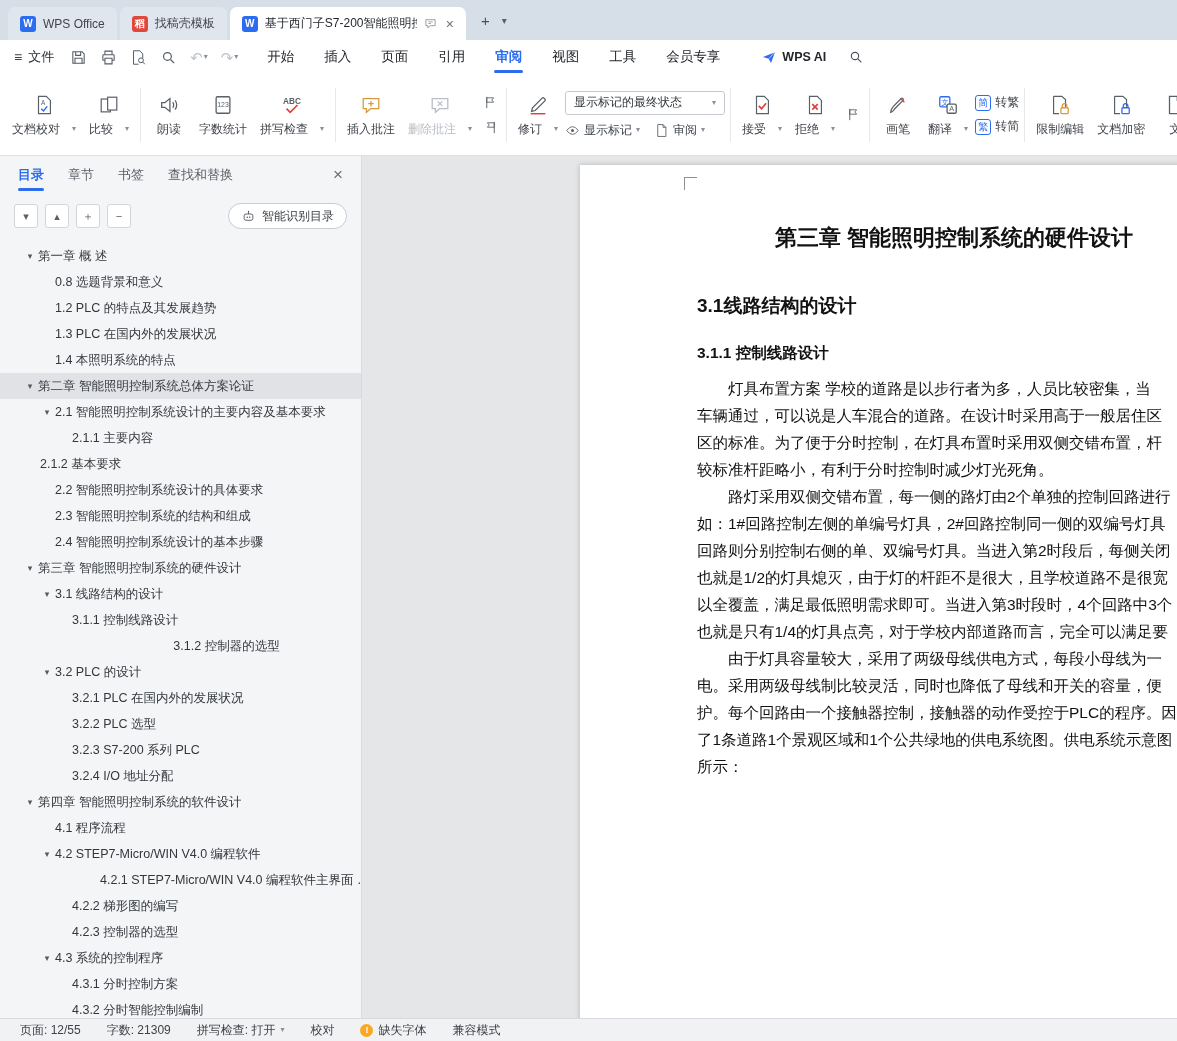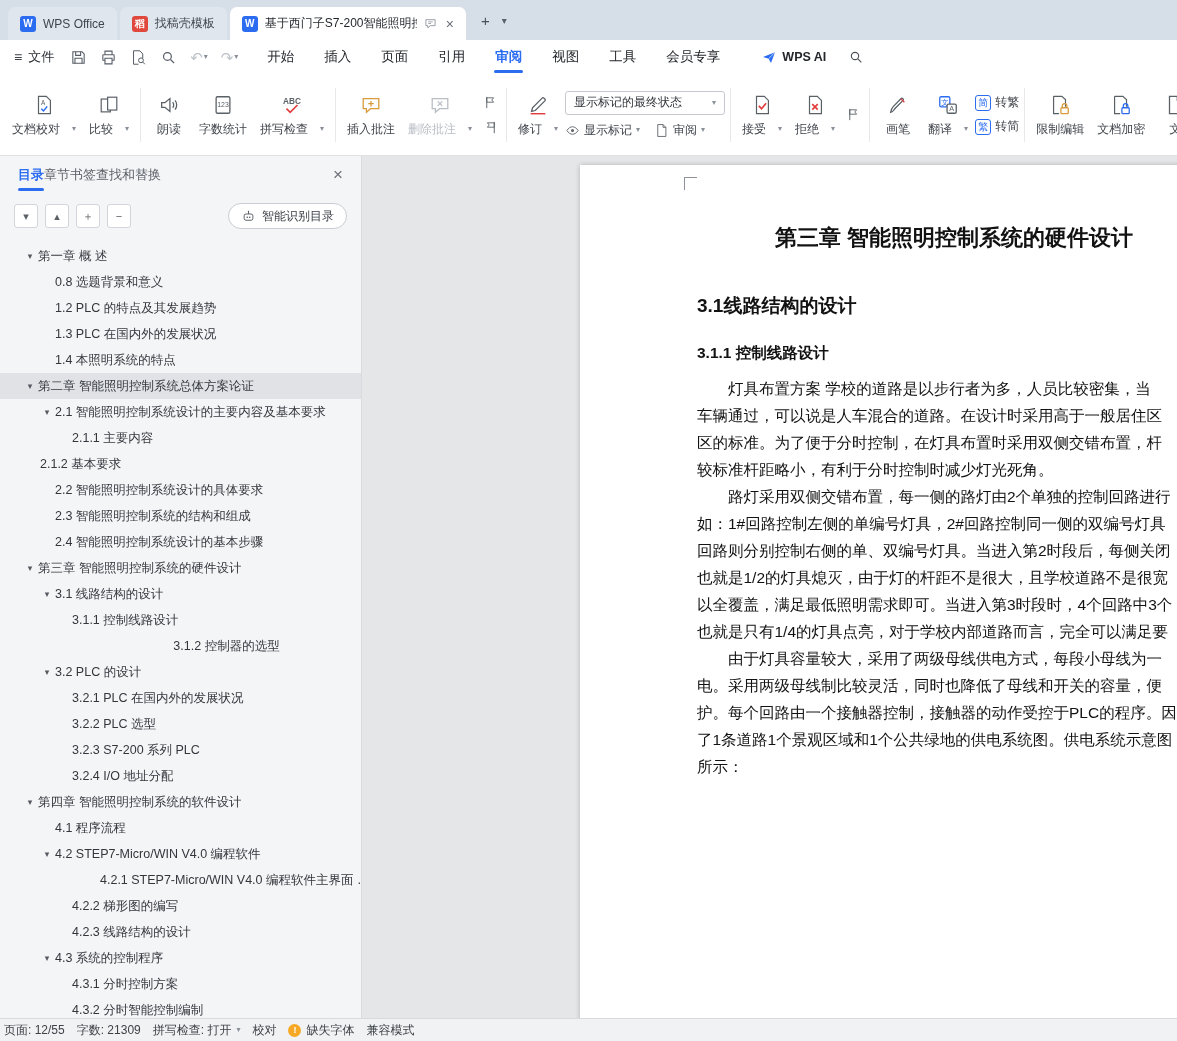--- a/index.html
+++ b/index.html
@@ -53,21 +53,21 @@
   .rselect{width:160px;height:24px;border:1px solid #c6cad0;border-radius:3px;background:#fff;font-size:12px;color:#33373c;display:flex;align-items:center;justify-content:space-between;padding:0 8px}
   .rrow{display:flex;gap:14px}
   .rsmall{display:flex;align-items:center;gap:4px;font-size:12px;color:#3f444b;white-space:nowrap}
   .zic{width:16px;height:16px;border:1px solid #2b6cf0;color:#2b6cf0;border-radius:3px;font-size:10px;display:grid;place-items:center;flex:none}
 
   
   .main{flex:1;display:flex;overflow:hidden}
 
   
   .sidebar{width:362px;min-width:362px;background:#f4f5f7;border-right:1px solid #d9dbde;display:flex;flex-direction:column;overflow:hidden}
-  .side-tabs{height:37px;display:flex;align-items:center;padding:0 18px;font-size:13px;color:#5c6168;flex:none}
+  .side-tabs{height:37px;display:flex;align-items:center;gap:24px;padding:0 18px;font-size:13px;color:#5c6168;flex:none}
   .stab{position:relative;height:100%;display:flex;align-items:center;white-space:nowrap}
   .stab.active{color:#2b6cf0;font-weight:bold}
   .stab.active::after{content:"";position:absolute;left:0;right:0;bottom:2px;height:3px;border-radius:2px;background:#2b6cf0}
   .sclose{margin-left:auto;font-size:17px;color:#6b7077}
   .side-tools{display:flex;align-items:center;gap:7px;padding:10px 14px 8px;flex:none}
   .sqbtn{width:24px;height:24px;border:1px solid #d2d5da;background:#fff;border-radius:3px;color:#5c6168;font-size:11px;display:grid;place-items:center}
   .pill{margin-left:auto;height:26px;display:flex;align-items:center;gap:6px;padding:0 12px;border:1px solid #c9ccd2;border-radius:14px;background:#fff;font-size:12px;color:#3c4046}
   .pill svg{width:15px;height:15px;color:#4b5158}
   .toc{flex:1;overflow:hidden;padding-top:6px}
   .trow{height:26px;display:flex;align-items:center;font-size:12.5px;color:#33373c;white-space:nowrap}
@@ -81,21 +81,21 @@
   .corner{position:absolute;left:104px;top:12px;width:13px;height:13px;border-left:1px solid #8e9298;border-top:1px solid #8e9298}
   .pcontent{padding:58px 0 0 117px;font-family:"Liberation Serif",serif;color:#121212}
   .chapter{font-size:22px;font-weight:bold;margin-left:78px;line-height:30px;white-space:nowrap}
   .sec{font-size:19px;font-weight:bold;margin-top:40px;line-height:26px}
   .subsec{font-size:15.5px;font-weight:bold;margin-top:24px;line-height:20px}
   .lines{margin-top:12px}
   .bl{font-size:15.5px;line-height:27px;white-space:nowrap}
   .bl.ind{text-indent:31px}
 
   
-  .statusbar{height:23px;background:#f1f2f4;border-top:1px solid #d8dade;display:flex;align-items:center;gap:12px;padding:0 4px;font-size:12px;color:#3e4247;flex:none}
+  .statusbar{height:23px;background:#f1f2f4;border-top:1px solid #d8dade;display:flex;align-items:center;gap:26px;padding:0 20px;font-size:12px;color:#3e4247;flex:none}
   .sitem{display:flex;align-items:center;gap:5px;white-space:nowrap}
   .warn{width:13px;height:13px;border-radius:50%;background:#f7a825;color:#fff;font-size:9px;font-weight:bold;display:grid;place-items:center}
 </style>
 </head>
 <body>
 
 <svg width="0" height="0" style="position:absolute">
   <defs>
     <symbol id="sy-doc" viewBox="0 0 24 24">
         <path d="M6 2.5h8.5L19 7v14.5H6z" fill="none" stroke="currentColor" stroke-width="1.4"></path>
@@ -592,21 +592,21 @@
         <div class="trow" style="padding-left: 84px;">
           <span class="tarw"></span>
           <span class="tlabel">4.2.1 STEP7-Micro/WIN V4.0 编程软件主界面 …</span>
         </div>
         <div class="trow" style="padding-left: 56px;">
           <span class="tarw"></span>
           <span class="tlabel">4.2.2 梯形图的编写</span>
         </div>
         <div class="trow" style="padding-left: 56px;">
           <span class="tarw"></span>
-          <span class="tlabel">4.2.3 线路结构的设计</span>
+          <span class="tlabel">4.2.3 控制器的选型</span>
         </div>
         <div class="trow" style="padding-left: 39px;">
           <span class="tarw">▾</span>
           <span class="tlabel">4.3 系统的控制程序</span>
         </div>
         <div class="trow" style="padding-left: 56px;">
           <span class="tarw"></span>
           <span class="tlabel">4.3.1 分时控制方案</span>
         </div>
         <div class="trow" style="padding-left: 56px;">

